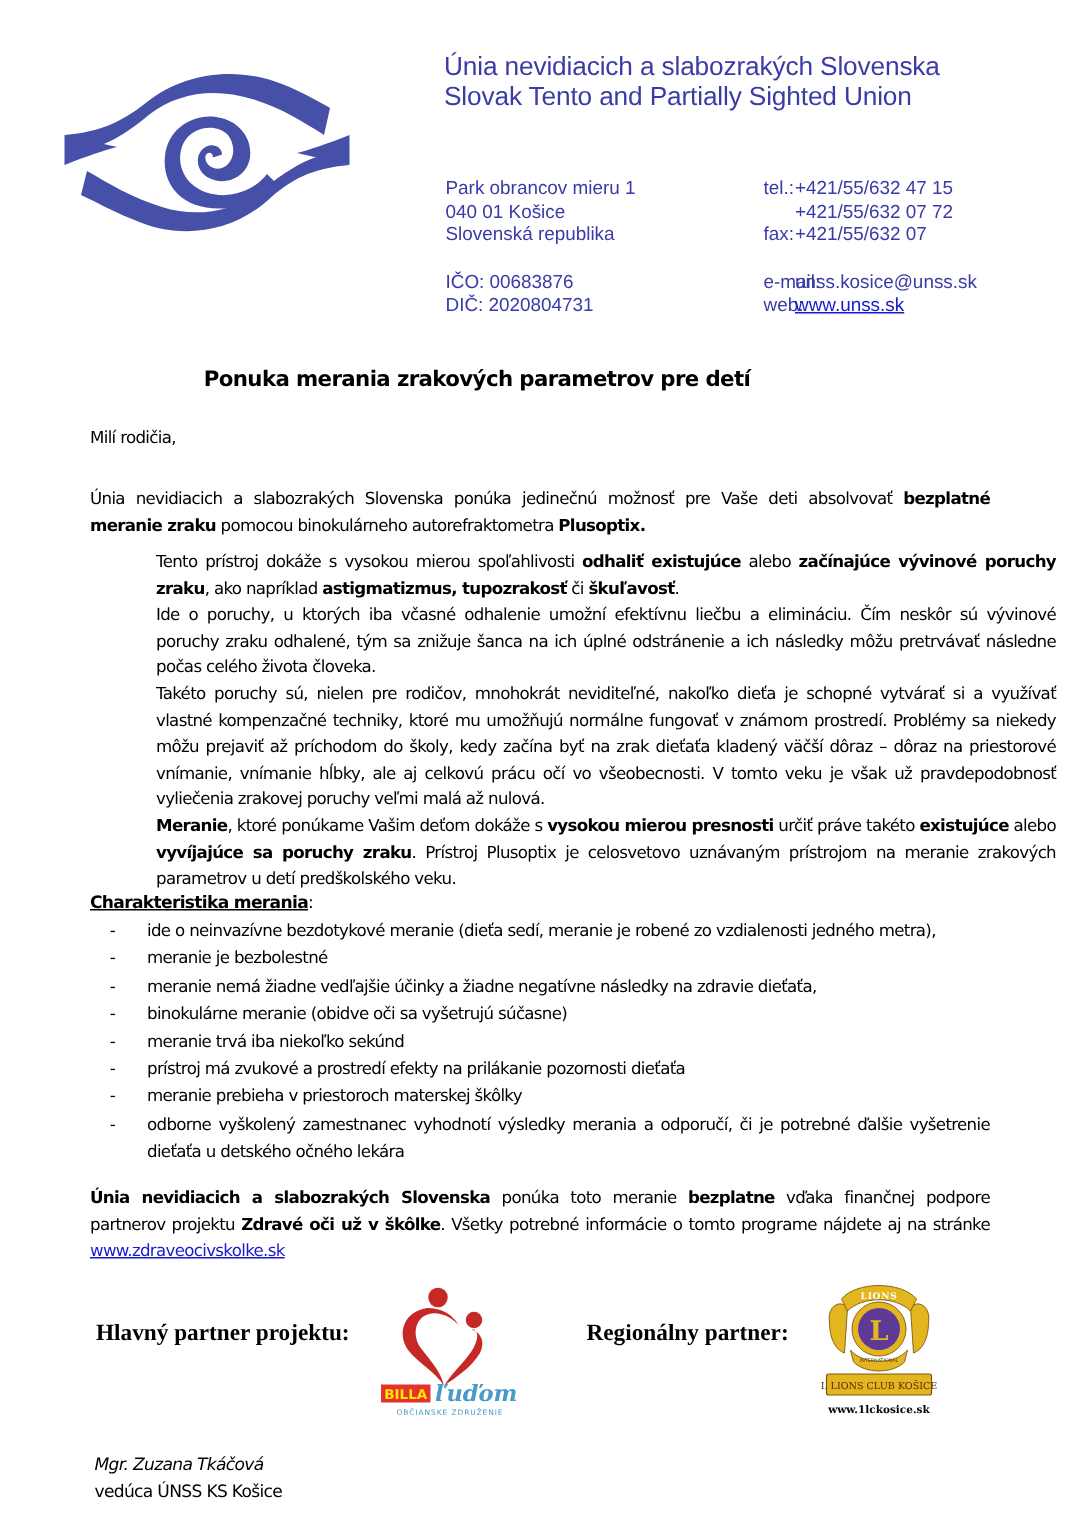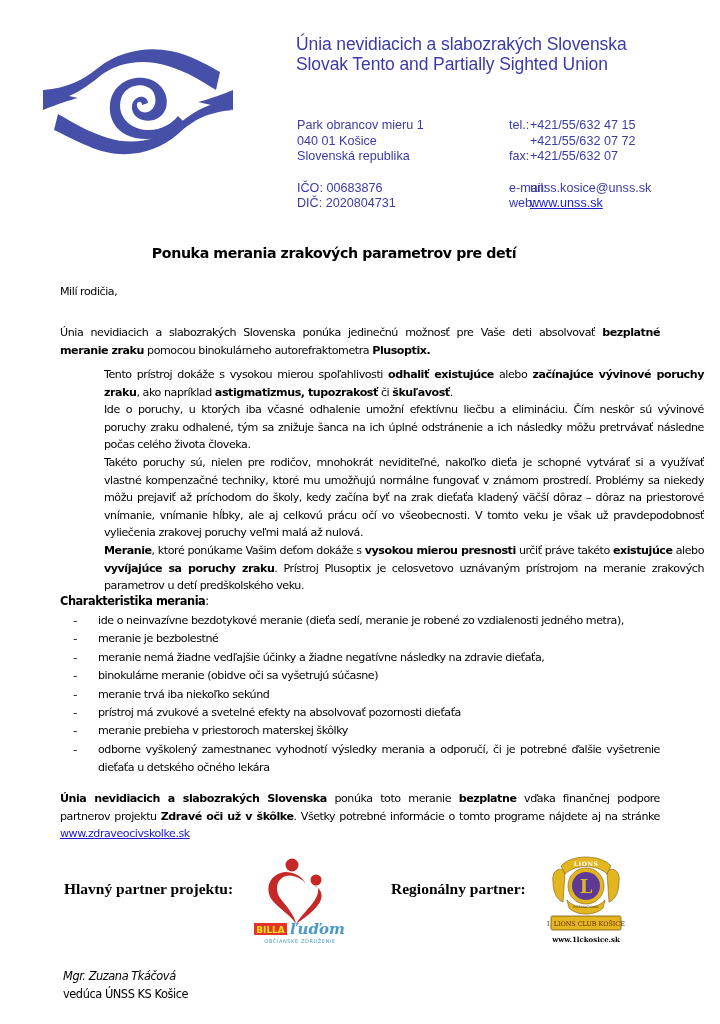--- a/index.html
+++ b/index.html
@@ -11,31 +11,31 @@
   .org-block { position: absolute; left: 296px; top: 34px; color: #3b3ba8; }
   .org-line { font-family: "Liberation Sans", sans-serif; font-size: 17.5px; line-height: 20px; letter-spacing: -0.1px; white-space: nowrap; }
 
   .contact { position: absolute; top: 118px; color: #3b3ba8; font-size: 12.6px; line-height: 15.5px; font-family: "Liberation Sans", sans-serif; white-space: nowrap; }
   .contact-left { left: 297px; }
   .contact-label { left: 509px; }
   .contact-val { left: 530px; }
   .gap { height: 16px; }
   .link-blue { color: #1a1acc; text-decoration: underline; }
 
-  .title { position: absolute; left: 16px; width: 636px; top: 245px; text-align: center; font-family: "DejaVu Sans", sans-serif; font-weight: bold; font-size: 14.2px; letter-spacing: -0.4px; }
+  .title { position: absolute; left: 0; width: 636px; top: 245px; text-align: center; font-family: "DejaVu Sans", sans-serif; font-weight: bold; font-size: 14.2px; letter-spacing: -0.4px; }
 
   .body-text { position: absolute; left: 60px; width: 600px; font-family: "DejaVu Sans", sans-serif; font-size: 11.1px; letter-spacing: -0.45px; line-height: 17.6px; text-align: justify; }
   .body-text b { font-weight: bold; }
 
   .greeting { top: 283px; }
   .p1 { top: 324px; }
   .p2 { top: 366px; margin-left: 44px; }
 
   .char-title { position: absolute; left: 60px; top: 594px; font-family: "DejaVu Sans", sans-serif; font-size: 11.4px; letter-spacing: -0.45px; }
-  .char-title span.u { font-weight: bold; }
+  .char-title span.u { font-weight: bold; text-decoration: underline; }
 
   .char-list { position: absolute; left: 60px; top: 612px; width: 600px; list-style: none; font-family: "DejaVu Sans", sans-serif; font-size: 11.1px; letter-spacing: -0.45px; line-height: 18.4px; }
   .char-list li { position: relative; padding-left: 38px; text-align: justify; }
   .char-list li .dash { position: absolute; left: 30px - 30px; left: 0; width: 30px; text-align: center; }
   .char-list li .txt { display: block; }
 
   .p3 { top: 790px; }
 
   .partner-label { position: absolute; top: 860px; font-family: "Liberation Serif", serif; font-weight: bold; font-size: 15.5px; margin-top: 20px; }
   .partner-main { left: 64px; }
@@ -121,21 +121,21 @@
   <li>
       <span class="dash">-</span>
       <span class="txt">binokulárne meranie (obidve oči sa vyšetrujú súčasne)</span>
     </li>
   <li>
       <span class="dash">-</span>
       <span class="txt">meranie trvá iba niekoľko sekúnd</span>
     </li>
   <li>
       <span class="dash">-</span>
-      <span class="txt">prístroj má zvukové a svetelné efekty na absolvovať pozornosti dieťaťa</span>
+      <span class="txt">prístroj má zvukové a prostredí efekty na prilákanie pozornosti dieťaťa</span>
     </li>
   <li>
       <span class="dash">-</span>
       <span class="txt">meranie prebieha v priestoroch materskej škôlky</span>
     </li>
   <li>
       <span class="dash">-</span>
       <span class="txt">odborne vyškolený zamestnanec vyhodnotí výsledky merania a odporučí, či je potrebné ďalšie vyšetrenie dieťaťa u detského očného lekára</span>
     </li>
 </ul>

